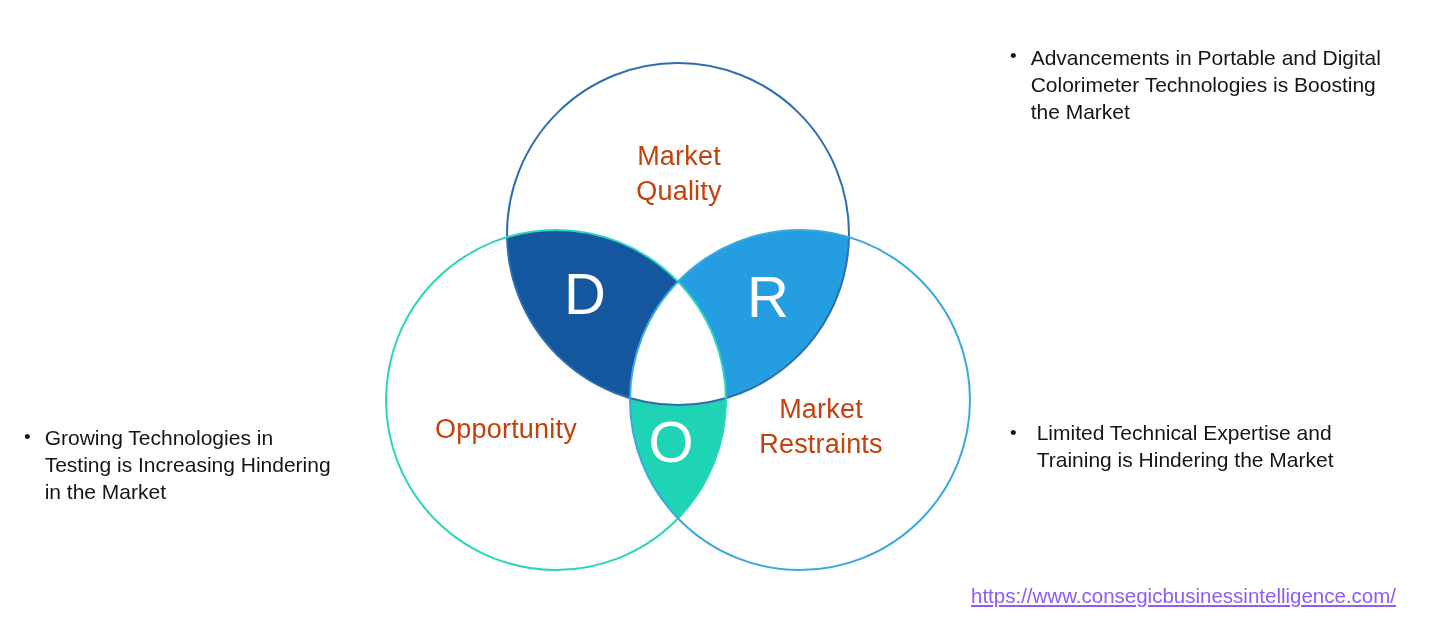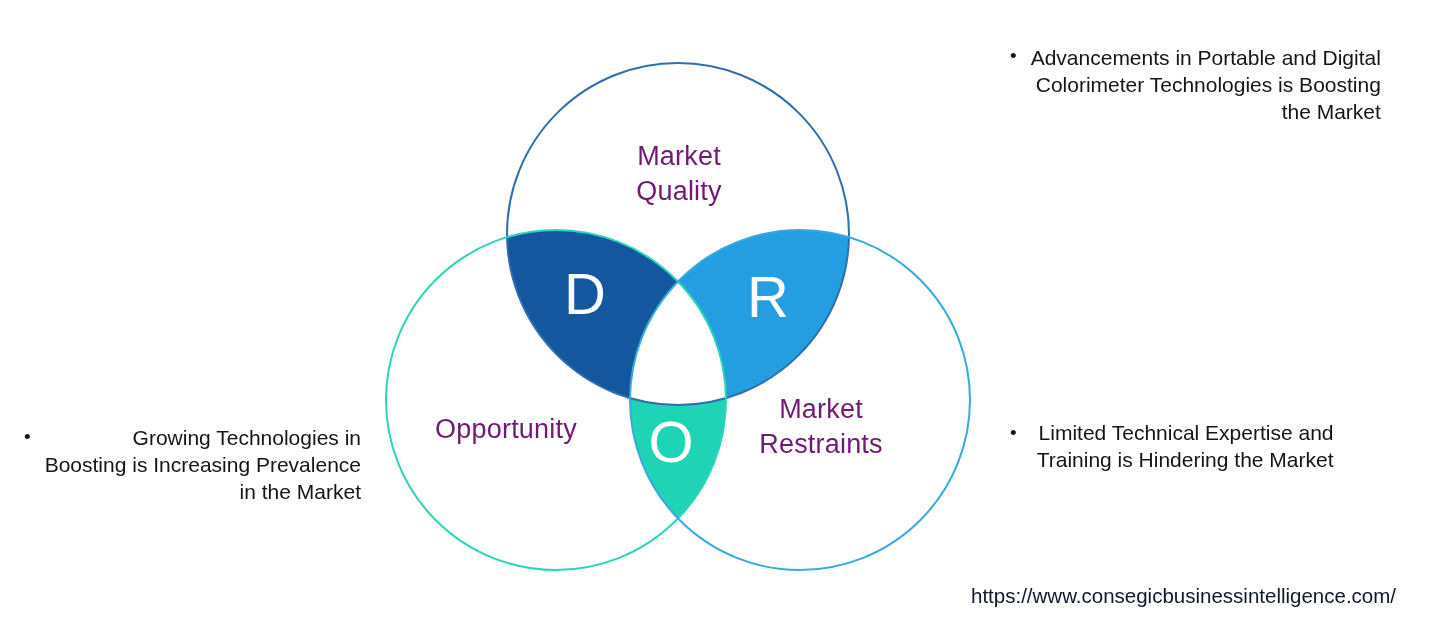--- a/index.html
+++ b/index.html
@@ -24,21 +24,21 @@
     font-family: "Liberation Sans", sans-serif;
     font-size: 58px;
     fill: #ffffff;
   }
   .circle-label {
     position: absolute;
     width: 240px;
     text-align: center;
     font-size: 27px;
     line-height: 35px;
-    color: #701a75;
+    color: #c2410c;
     letter-spacing: 0.2px;
   }
   .label-drivers    { left: 559px; top: 139px; }
   .label-opportunity{ left: 386px; top: 404px; margin-top: 8px; }
   .label-restraints { left: 701px; top: 392px; }
 
   .note {
     position: absolute;
     display: flex;
     align-items: flex-start;
@@ -46,34 +46,35 @@
     font-size: 21px;
     line-height: 27px;
   }
   .note .bullet {
     flex: 0 0 auto;
     font-size: 19px;
     line-height: 24px;
     margin-right: 14px;
     color: #151515;
   }
-  .note .note-lines div { white-space: nowrap; text-align: right; }
+  .note .note-lines div { white-space: nowrap; }
   .note-top-right { left: 1010px; top: 44px; }
   .note-left      { left: 24px;  top: 424px; }
   .note-right     { left: 1010px; top: 419px; }
   .note-right .bullet { margin-right: 20px; line-height: 27px; }
   .note-left .bullet  { line-height: 25px; }
 
   .source-url {
     position: absolute;
     left: 971px;
     top: 584px;
     font-size: 20.5px;
-    color: #0f172a;
+    color: #8b5cf6;
     white-space: nowrap;
+    text-decoration: underline;
   }
 </style>
 </head>
 <body>
 
 <div class="stage">
 
   <svg class="venn-svg" width="1453" height="633" viewBox="0 0 1453 633">
     <defs>
       <clipPath id="clip-top">
@@ -135,21 +136,21 @@
       <div>Advancements in Portable and Digital</div>
       <div>Colorimeter Technologies is Boosting</div>
       <div>the Market</div>
     </div>
   </div>
 
   <div class="note note-left">
     <span class="bullet">•</span>
     <div class="note-lines">
       <div>Growing Technologies in</div>
-      <div>Boosting is Increasing Prevalence</div>
+      <div>Testing is Increasing Hindering</div>
       <div>in the Market</div>
     </div>
   </div>
 
   <div class="note note-right">
     <span class="bullet">•</span>
     <div class="note-lines">
       <div>Limited Technical Expertise and</div>
       <div>Training is Hindering the Market</div>
     </div>

